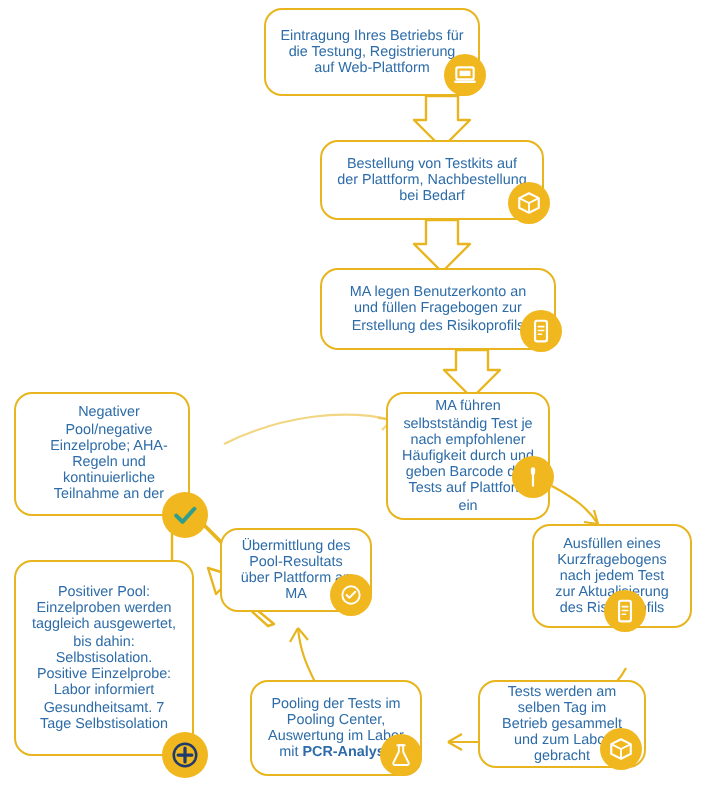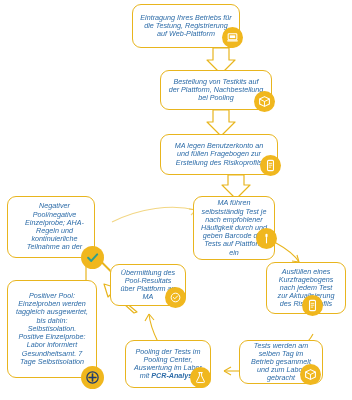--- a/index.html
+++ b/index.html
@@ -3,21 +3,21 @@
 <meta charset="utf-8">
 <style>
   html,body{margin:0;padding:0;}
   body{
     width:352px;height:400px;
     background:#ffffff;
     font-family:"Liberation Sans",sans-serif;
     overflow:hidden;
     position:relative;
   }
-  #canvas{position:absolute;inset:0;width:310px;height:400px;font-style:italic;}
+  #canvas{position:absolute;inset:0;width:310px;height:400px;}
   svg.conn{position:absolute;left:0;top:0;width:352px;height:400px;pointer-events:none;}
 
   .node{
     position:absolute;
     box-sizing:border-box;
     border:1.3px solid #E8B51E;
     border-radius:9px;
     background:#ffffff;
     color:#2D6CA8;
     display:flex;
@@ -106,21 +106,21 @@
   </div>
   <div class="icon" style="left:222px;top:27px;width:21px;height:21px;">
     <svg width="13" height="13" viewBox="0 0 24 24">
       <rect x="4" y="5" width="16" height="11" rx="1.5" fill="none" stroke="#ffffff" stroke-width="2"></rect>
       <rect x="7" y="8" width="10" height="5" fill="#ffffff"></rect>
       <rect x="2" y="17" width="20" height="2.4" rx="1.2" fill="#ffffff"></rect>
     </svg>
   </div>
 
   <div class="node" style="left:160px;top:70px;width:112px;height:40px;font-size:7.2px;">
-    <span class="txt">Bestellung von Testkits auf der Plattform, Nachbestellung bei Pooling</span>
+    <span class="txt">Bestellung von Testkits auf der Plattform, Nachbestellung bei Bedarf</span>
   </div>
   <div class="icon" style="left:254px;top:91px;width:21px;height:21px;">
     <svg width="13" height="13" viewBox="0 0 24 24">
       <path d="M3 7.5 L12 3 L21 7.5 L21 16.5 L12 21 L3 16.5 Z" fill="none" stroke="#ffffff" stroke-width="2" stroke-linejoin="round"></path>
       <path d="M3 7.5 L12 12 L21 7.5 M12 12 L12 21" fill="none" stroke="#ffffff" stroke-width="1.7"></path>
     </svg>
   </div>
 
   <div class="node" style="left:160px;top:134px;width:118px;height:41px;font-size:7.2px;">
     <span class="txt">MA legen Benutzerkonto an und füllen Fragebogen zur Erstellung des Risikoprofils</span>

